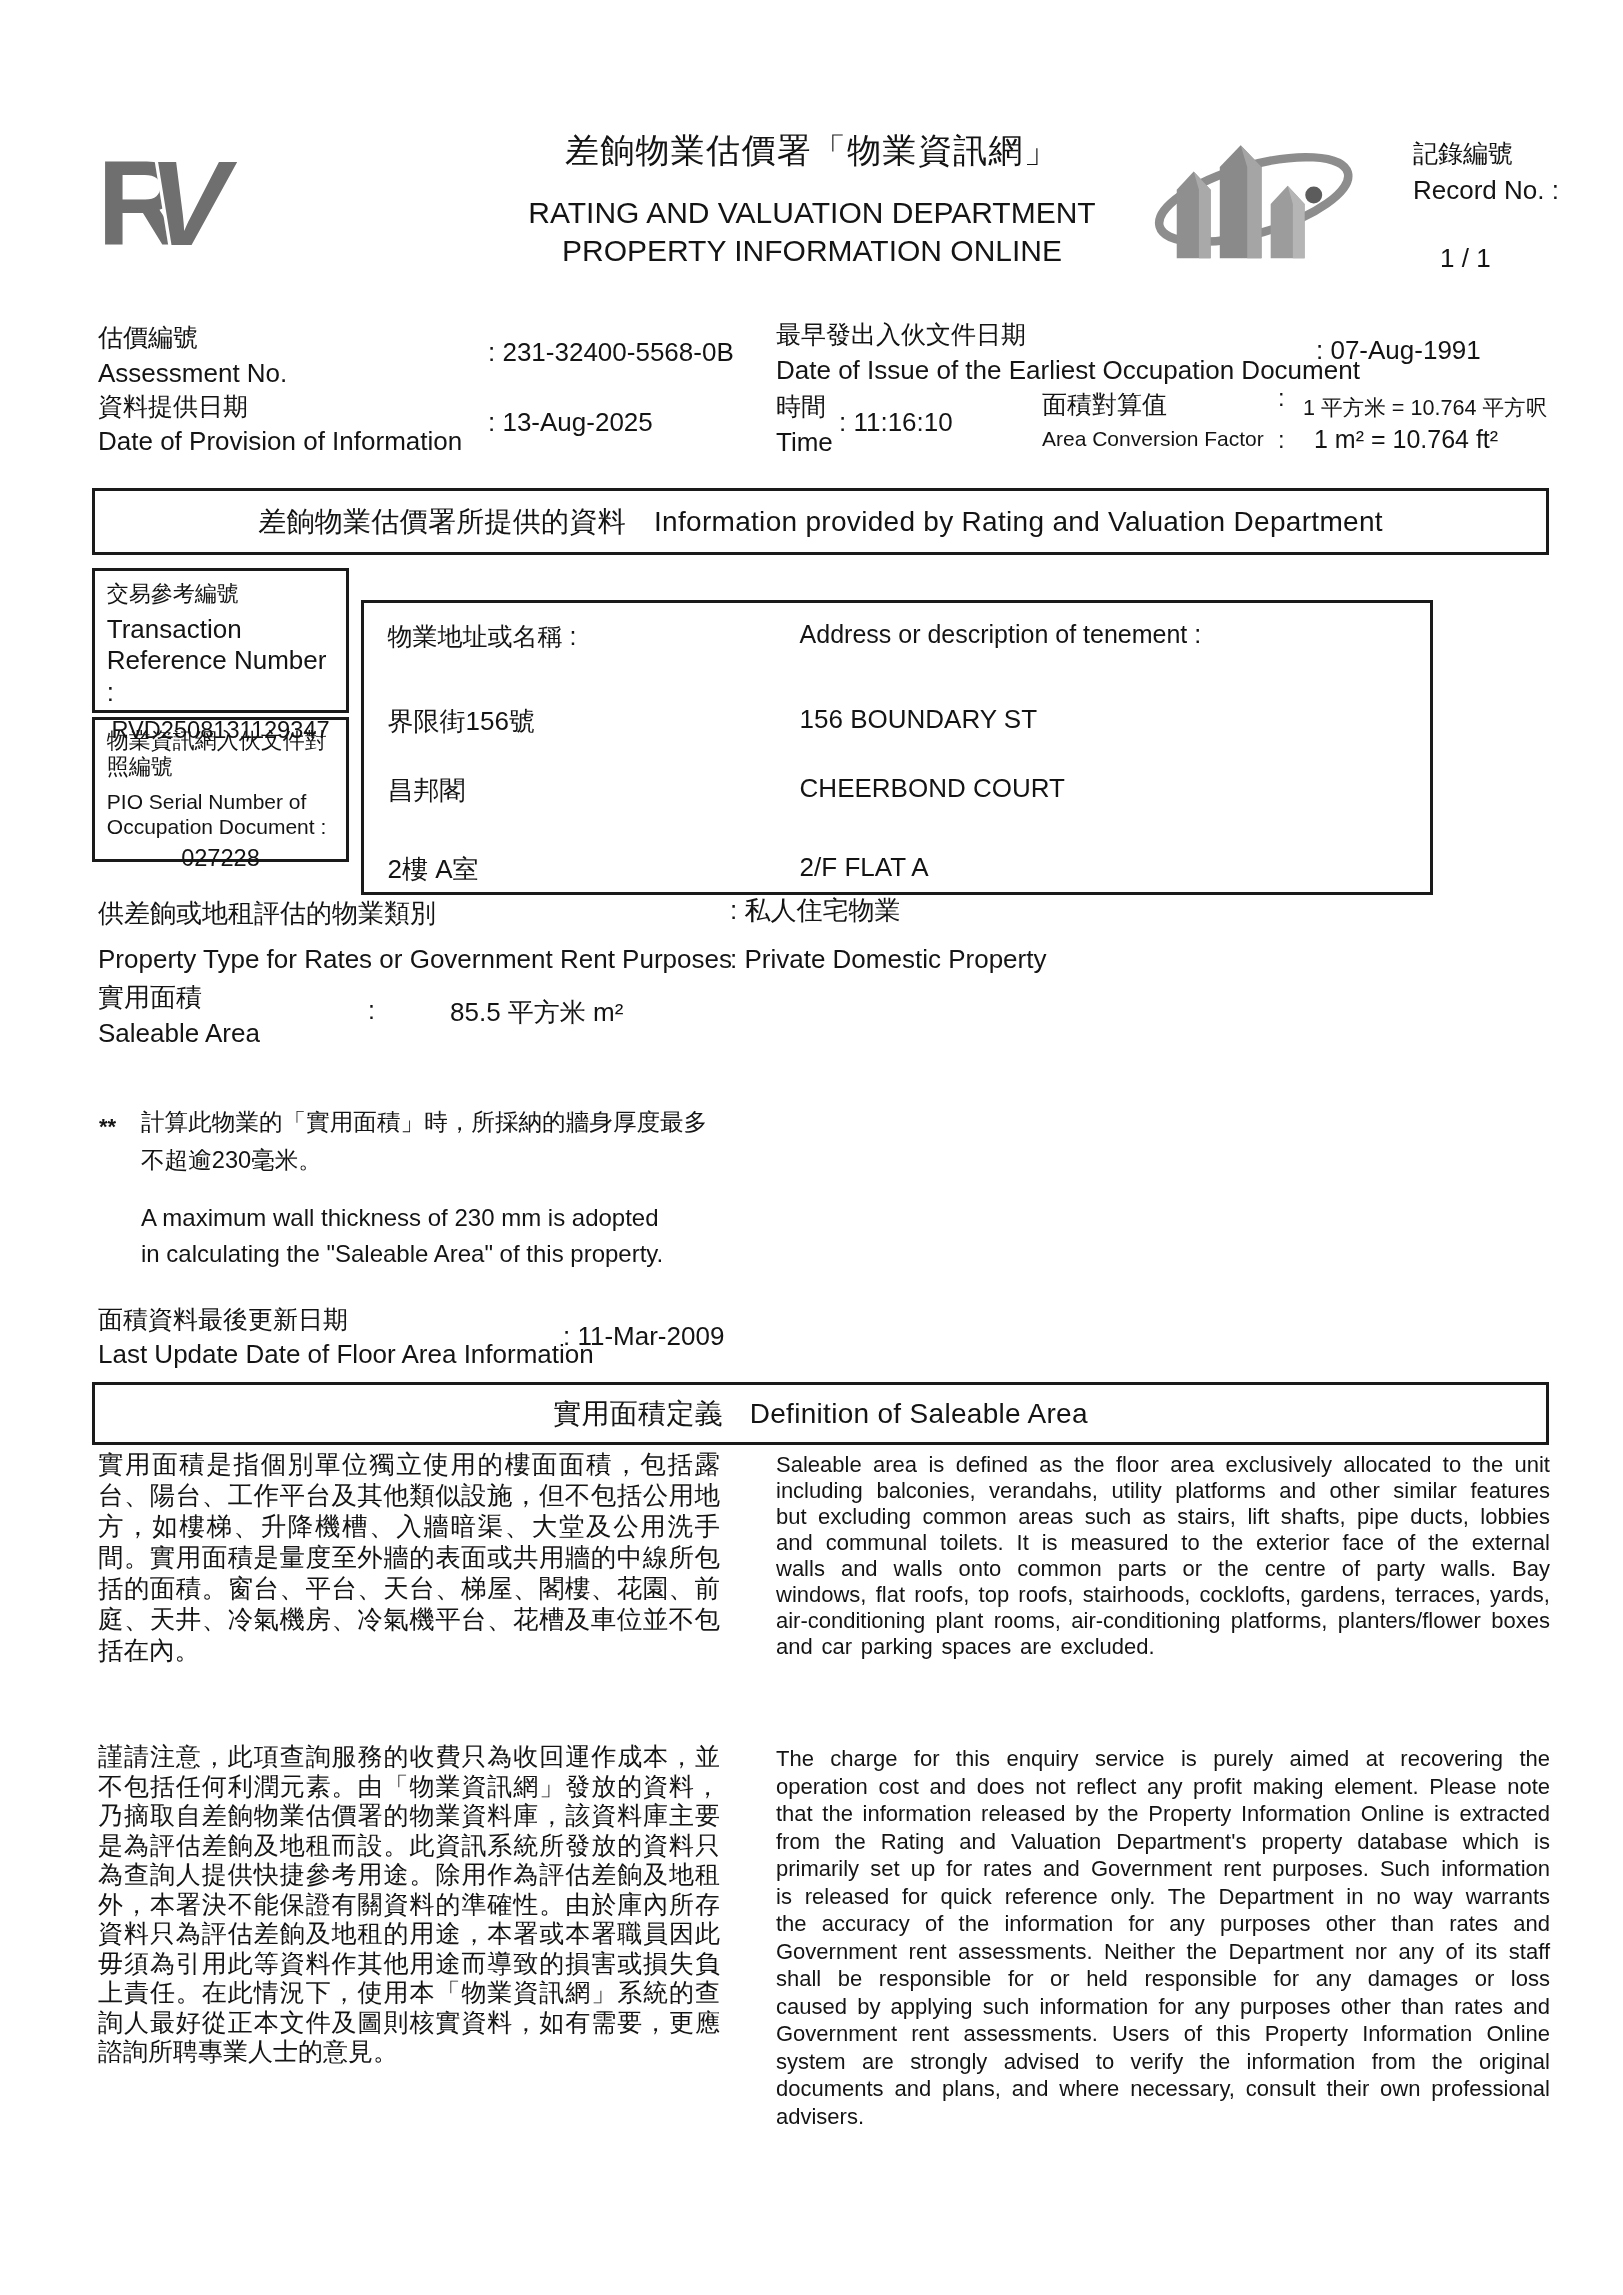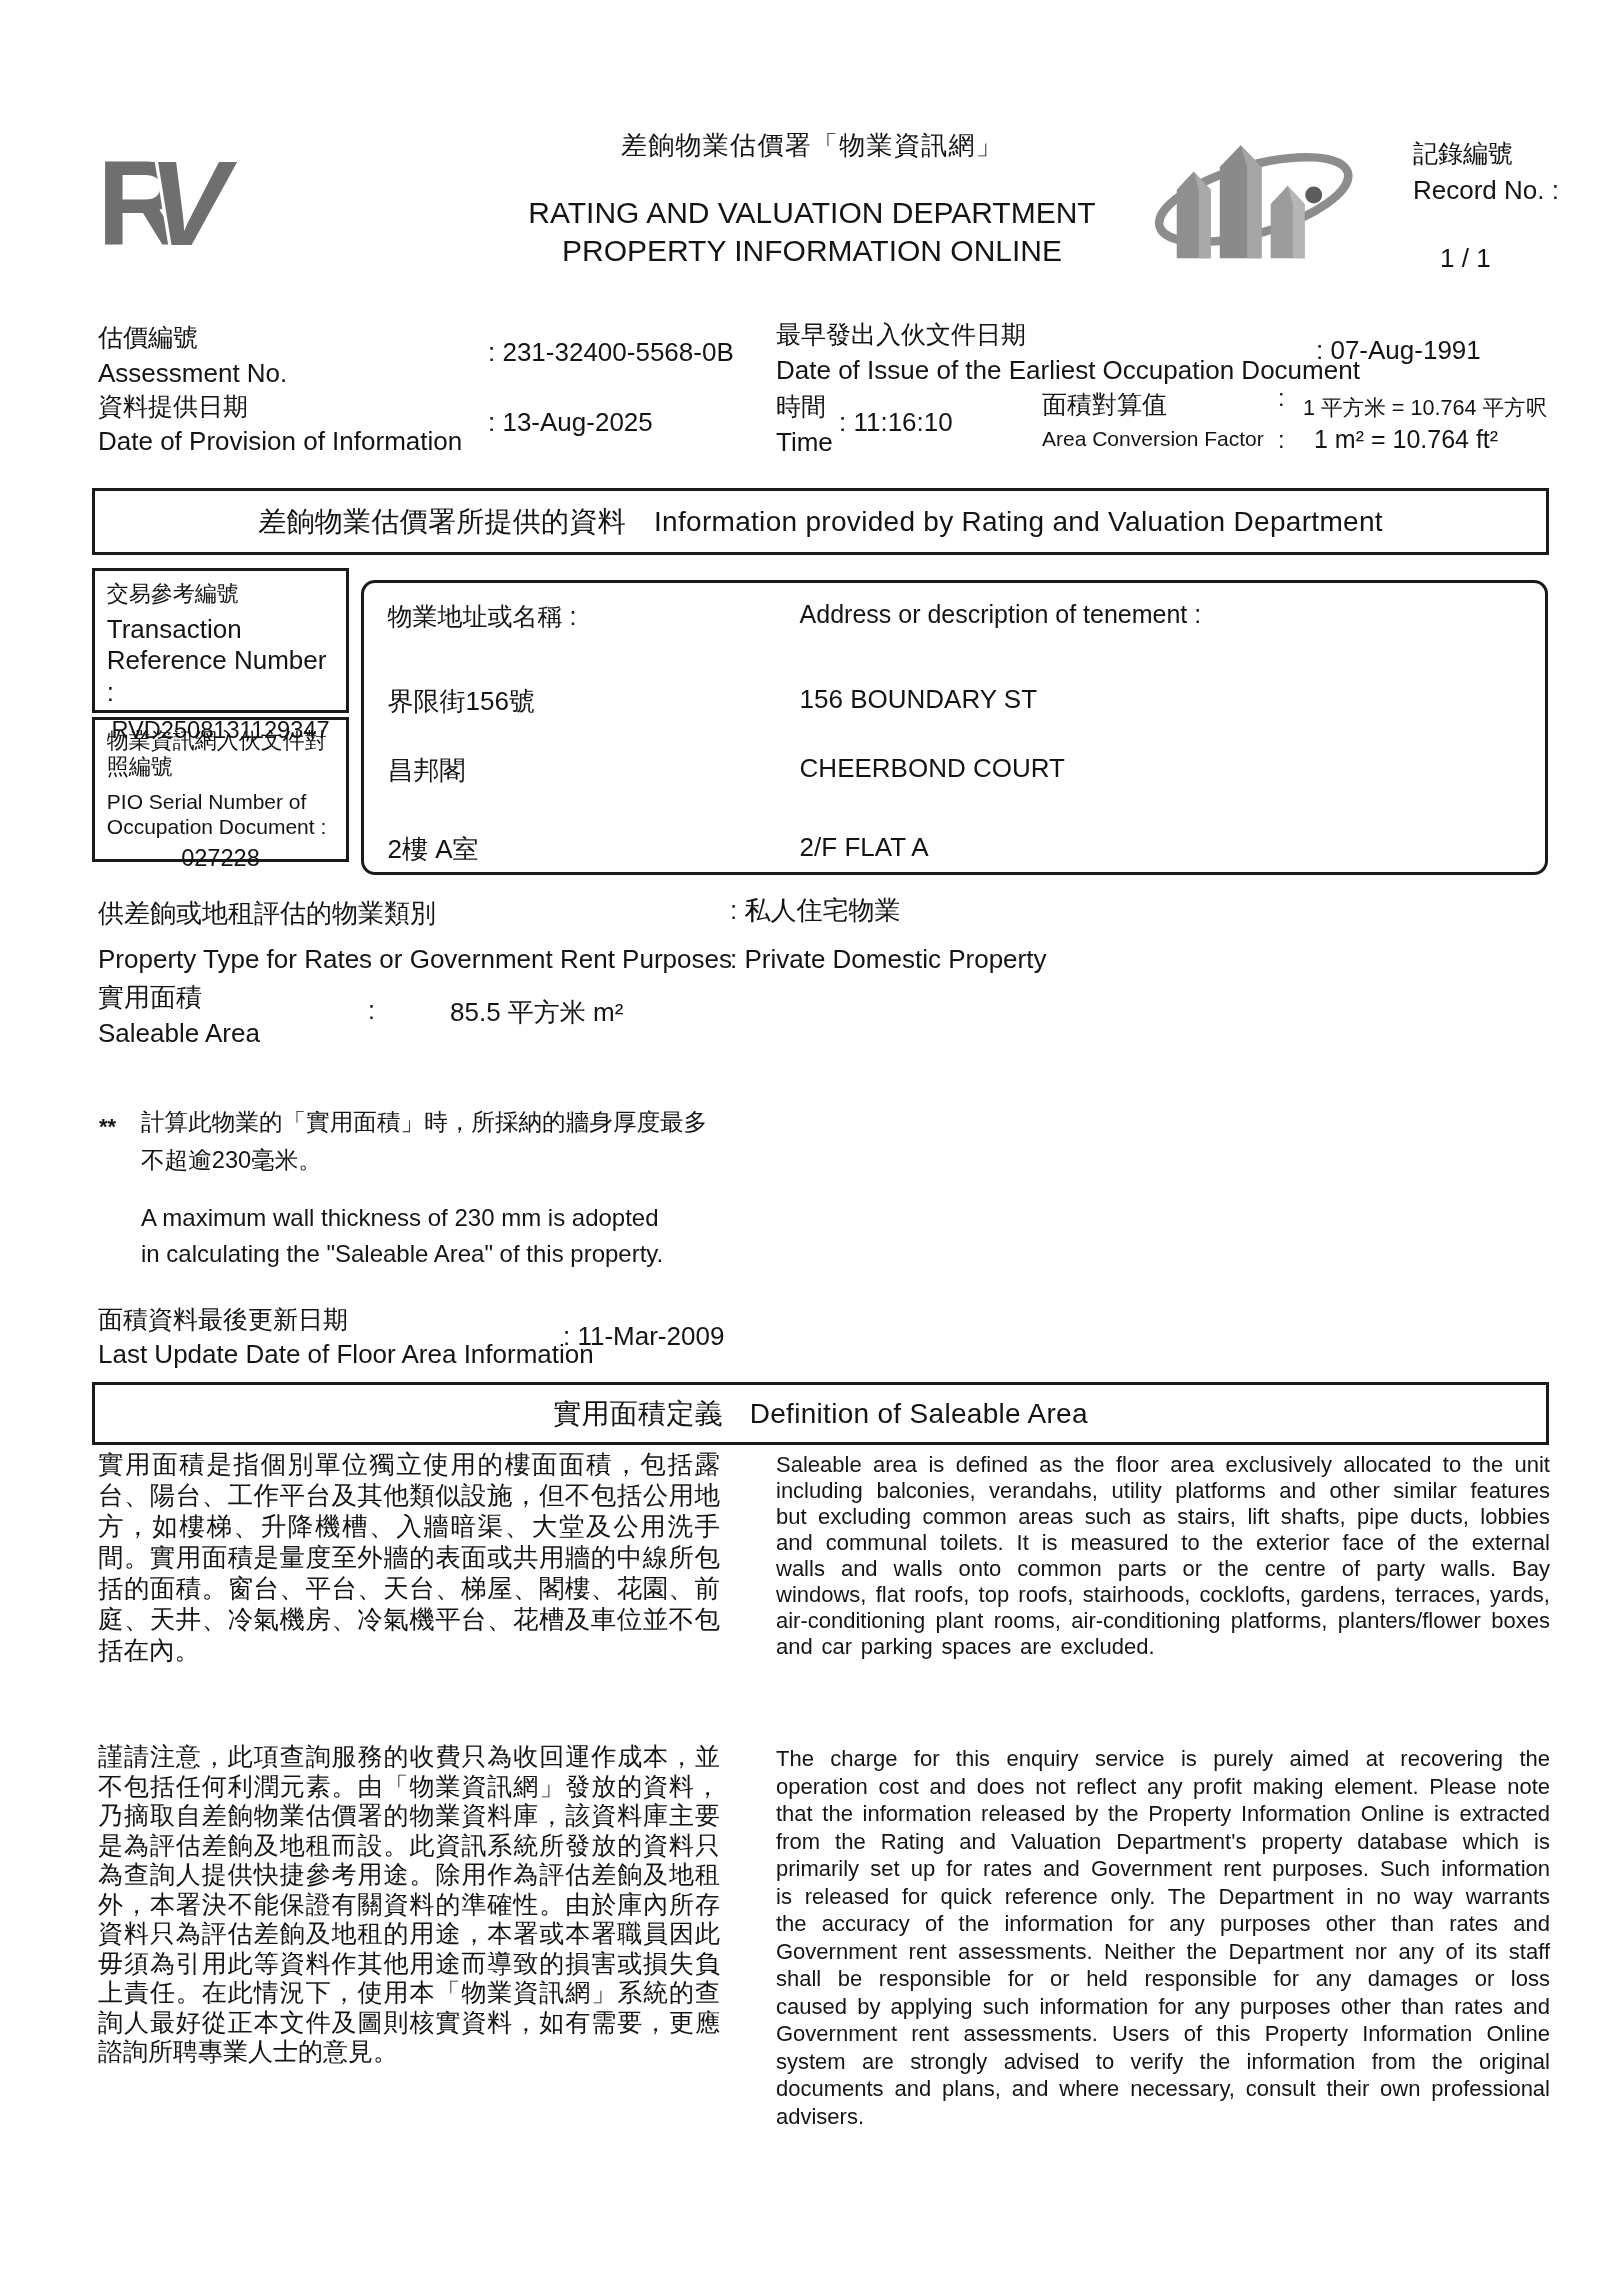--- a/index.html
+++ b/index.html
@@ -26,21 +26,21 @@
 
 <div class="page">
 
   <div class="abs" style="left:97px;top:145px;width:157px;height:115px;">
     <svg width="157" height="115" viewBox="0 0 240 175">
       <text x="0" y="152" font-family="Liberation Sans, DejaVu Sans, sans-serif" font-weight="bold" font-size="185" fill="#6f6f6f">R</text>
       <text x="78" y="152" font-family="Liberation Sans, DejaVu Sans, sans-serif" font-weight="bold" font-style="italic" font-size="185" fill="#6f6f6f" stroke="#ffffff" stroke-width="10" paint-order="stroke">V</text>
     </svg>
   </div>
 
-  <div class="abs center" style="left:452px;top:128px;width:720px;font-size:26px;letter-spacing:1.3px;">差餉物業估價署「物業資訊網」</div>
+  <div class="abs center" style="left:452px;top:128px;width:720px;font-size:34px;letter-spacing:1.3px;">差餉物業估價署「物業資訊網」</div>
   <div class="abs center" style="left:452px;top:196px;width:720px;font-size:30px;">RATING AND VALUATION DEPARTMENT</div>
   <div class="abs center" style="left:452px;top:234px;width:720px;font-size:30px;">PROPERTY INFORMATION ONLINE</div>
 
   <div class="abs" style="left:1149px;top:131px;width:229px;height:137px;">
     <svg width="229" height="137" viewBox="0 0 350 210">
       <ellipse cx="160" cy="105" rx="150" ry="52" fill="none" stroke="#8d8d8d" stroke-width="13" transform="rotate(-16 160 105)"></ellipse>
       <polygon points="42,195 42,90 68,62 94,90 94,195" fill="#8f8f8f"></polygon>
       <polygon points="68,62 94,90 94,195 76,195 76,90" fill="#a9a9a9"></polygon>
       <polygon points="108,195 108,55 140,22 172,55 172,195" fill="#8a8a8a"></polygon>
       <polygon points="140,22 172,55 172,195 150,195 150,55" fill="#a5a5a5"></polygon>
@@ -90,21 +90,21 @@
     <div style="font-size:26px;line-height:1.2;margin-top:6.5px;">Transaction Reference Number :</div>
     <div class="center" style="font-size:23.6px;margin-top:9.2px;">RVD2508131129347</div>
   </div>
 
   <div class="abs box" style="left:92px;top:717px;width:257px;height:145px;padding:7.9px 11.8px;">
     <div style="font-size:22px;line-height:1.2;">物業資訊網入伙文件對照編號</div>
     <div style="font-size:21px;line-height:1.2;margin-top:7.9px;">PIO Serial Number of Occupation Document :</div>
     <div class="center" style="font-size:23.6px;margin-top:6.5px;">027228</div>
   </div>
 
-  <div class="abs box" style="left:361px;top:580px;width:1187px;height:295px;padding:17px 23.6px;border-radius:14px;">
+  <div class="abs box" style="left:361px;top:600px;width:1072px;height:295px;padding:17px 23.6px;">
     <div class="flexrow" style="font-size:25px;">
       <span class="colzh">物業地址或名稱 :</span>
       <span>Address or description of tenement :</span>
     </div>
     <div class="flexrow" style="font-size:26px;margin-top:51px;">
       <span class="colzh">界限街156號</span>
       <span>156 BOUNDARY ST</span>
     </div>
     <div class="flexrow" style="font-size:26px;margin-top:34px;">
       <span class="colzh">昌邦閣</span>

